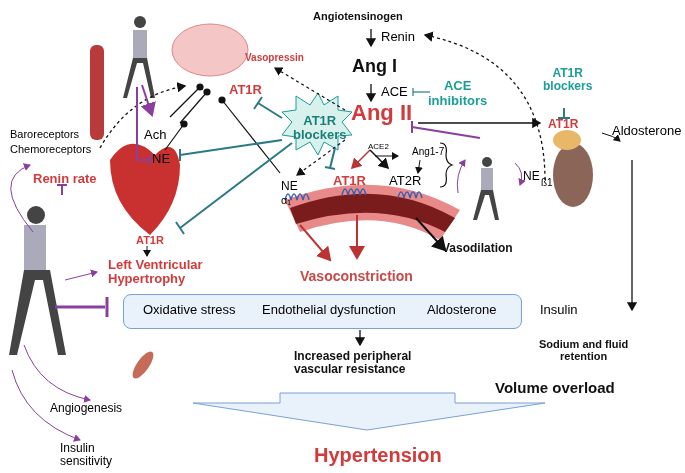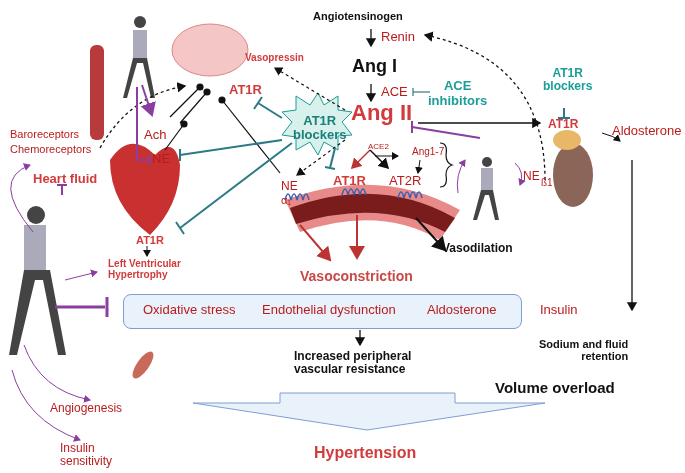--- a/index.html
+++ b/index.html
@@ -1,19 +1,19 @@
 <!DOCTYPE html>
 <html><head>
 <meta charset="utf-8">
 <style>
   html,body{margin:0;padding:0;background:#ffffff;}
   body{width:685px;height:473px;position:relative;overflow:hidden;font-family:"Liberation Sans",sans-serif;}
   #diagram{position:absolute;left:0;top:0;width:685px;height:473px;}
   .t{position:absolute;white-space:nowrap;line-height:1.1;}
-  .blk{color:#b91c1c;}
+  .blk{color:#000000;}
   .red{color:#d23b3b;font-weight:bold;}
   .teal{color:#1a9e96;font-weight:bold;text-align:center;}
   .bold{font-weight:bold;color:#111;}
   .box{position:absolute;left:123px;top:294px;width:397px;height:33px;background:#e9f1fb;border:1px solid #7c9fd4;border-radius:8px;}
 </style>
 </head>
 <body>
 
 <div id="diagram">
 <svg width="685" height="473" viewBox="0 0 685 473" style="position:absolute;left:0;top:0">
@@ -162,38 +162,38 @@
 
 <div class="t blk" style="left:10px;top:128px;font-size:11px">Baroreceptors</div>
 <div class="t blk" style="left:10px;top:143px;font-size:11px">Chemoreceptors</div>
 <div class="t blk" style="left:144px;top:128px;font-size:13px">Ach</div>
 <div class="t blk" style="left:152px;top:152px;font-size:13px">NE</div>
 <div class="t blk" style="left:281px;top:180px;font-size:12px">NE</div>
 <div class="t blk" style="left:281px;top:194px;font-size:11px">α₁</div>
 <div class="t blk" style="left:523px;top:170px;font-size:12px">NE</div>
 <div class="t blk" style="left:541px;top:177px;font-size:10px">ß1</div>
 
-<div class="t red" style="left:33px;top:172px;font-size:13px">Heart fluid</div>
+<div class="t red" style="left:33px;top:172px;font-size:13px">Renin rate</div>
 <div class="t red" style="left:136px;top:234px;font-size:11px">AT1R</div>
-<div class="t red" style="left:108px;top:258px;font-size:10px;white-space:pre">Left Ventricular
+<div class="t red" style="left:108px;top:258px;font-size:13px;white-space:pre">Left Ventricular
 Hypertrophy</div>
 
 <div class="t teal" style="left:293px;top:114px;font-size:13px;white-space:pre;color:#1a7e79">AT1R
 blockers</div>
 <div class="t teal" style="left:543px;top:67px;font-size:12px;white-space:pre">AT1R
 blockers</div>
 
 <div class="t red" style="left:548px;top:118px;font-size:12px">AT1R</div>
 <div class="t blk" style="left:612px;top:124px;font-size:13px">Aldosterone</div>
-<div class="t bold" style="left:539px;top:338px;font-size:11px;white-space:pre;text-align:right">Sodium and fluid
+<div class="t bold" style="left:539px;top:338px;font-size:11px;white-space:pre;text-align:center">Sodium and fluid
 retention</div>
 
 <div class="t red" style="left:300px;top:269px;font-size:14px;color:#c94848">Vasoconstriction</div>
 <div class="t bold" style="left:442px;top:242px;font-size:12px">Vasodilation</div>
 
 <div class="t bold" style="left:294px;top:350px;font-size:12px;white-space:pre">Increased peripheral
 vascular resistance</div>
 <div class="t bold" style="left:495px;top:380px;font-size:15px">Volume overload</div>
-<div class="t red" style="left:314px;top:444px;font-size:16px">Hypertension</div>
+<div class="t red" style="left:314px;top:444px;font-size:20px">Hypertension</div>
 <div class="t blk" style="left:50px;top:402px;font-size:12px">Angiogenesis</div>
 <div class="t blk" style="left:60px;top:442px;font-size:12px;white-space:pre">Insulin
 sensitivity</div>
 </div>
 
 </body></html>

